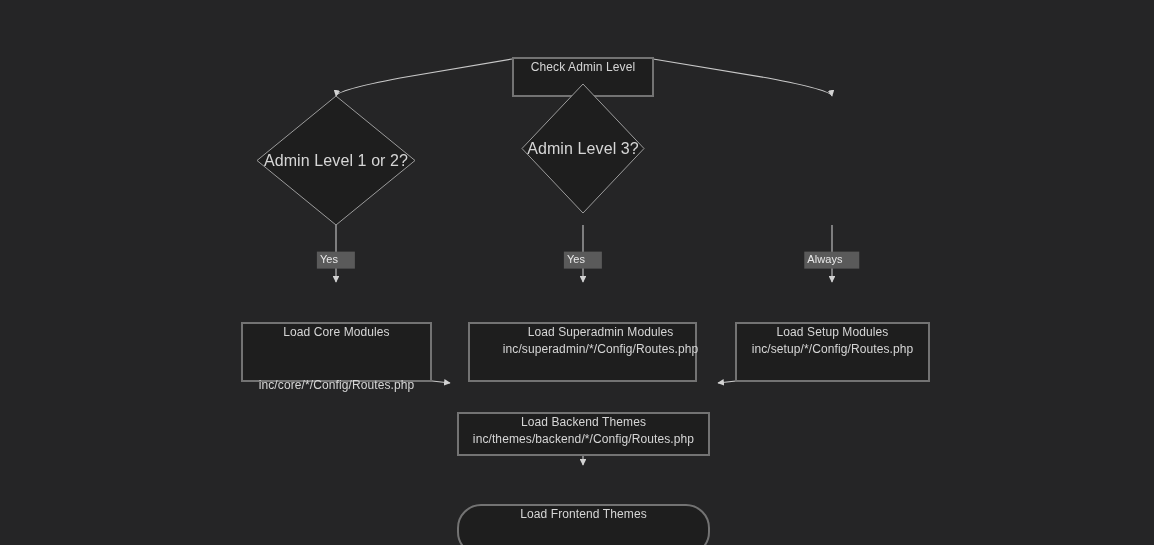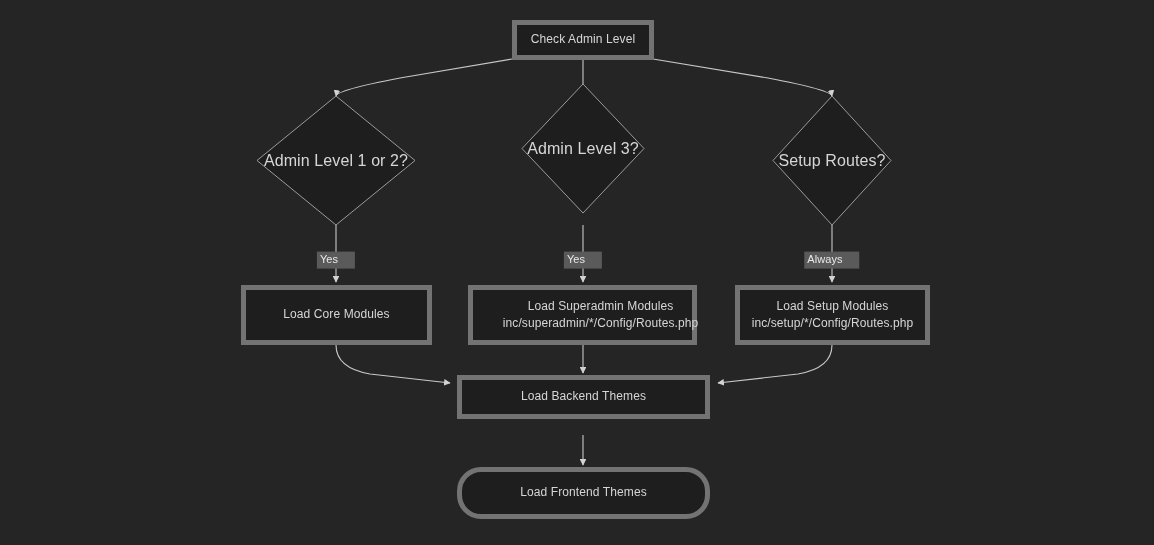--- a/index.html
+++ b/index.html
@@ -20,29 +20,30 @@
     left: 0;
     top: 0;
     width: 1154px;
     height: 545px;
     pointer-events: none;
   }
   .node-box {
     position: absolute;
     box-sizing: border-box;
     background: #1e1e1e;
-    border: 5px solid #737373;
+    border: 2px solid #737373;
     color: #d6d6d6;
     display: flex;
     flex-direction: column;
     align-items: center;
-    justify-content: center;
+    justify-content: flex-start;
     text-align: center;
     line-height: 1.45;
     letter-spacing: 0.1px;
+    margin-top: 37px;
   }
   .node-box .line1 { font-size: 12px; white-space: nowrap; }
   .node-box .line2 { font-size: 12px; white-space: nowrap; }
   .node-box.single .line1 { font-size: 12px; }
 
   .diamond-wrap {
     position: absolute;
   }
   .diamond-wrap svg { position: absolute; left: 0; top: 0; }
   .diamond-label {
@@ -118,46 +119,42 @@
     <div class="diamond-label">Admin Level 1 or 2?</div>
   </div>
 
   <div class="diamond-wrap" style="left:521px; top:83px; width:124px; height:131px;">
     <svg width="124" height="131" viewBox="0 0 124 131">
       <polygon points="62,1 123,65.5 62,130 1,65.5" fill="#1e1e1e" stroke="#9b9b9b" stroke-width="1"></polygon>
     </svg>
     <div class="diamond-label">Admin Level 3?</div>
   </div>
 
-  <div class="diamond-wrap" style="left:772px; top:95px; width:120px; height:131px;">
-    <svg width="120" height="131" viewBox="0 0 120 131">
-      <polygon points="60,1 119,65.5 60,130 1,65.5" fill="#1e1e1e" stroke="#9b9b9b" stroke-width="1"></polygon>
-    </svg>
-    <div class="diamond-label">Setup Routes?</div>
-  </div>
 
   <div class="edge-label" style="left:336px; top:260px;">Yes</div>
   <div class="edge-label" style="left:583px; top:260px;">Yes</div>
   <div class="edge-label" style="left:832px; top:260px;">Always</div>
 
   <div class="node-box" style="left:241px; top:285px; width:191px; height:60px;gap:36px;">
     <div class="line1">Load Core Modules</div>
+    <div class="line2">inc/core/*/Config/Routes.php</div>
   </div>
 
   <div class="node-box" style="left:468px; top:285px; width:229px; height:60px;padding-left:36px;">
     <div class="line1">Load Superadmin Modules</div>
     <div class="line2">inc/superadmin/*/Config/Routes.php</div>
   </div>
 
   <div class="node-box" style="left:735px; top:285px; width:195px; height:60px;">
     <div class="line1">Load Setup Modules</div>
     <div class="line2">inc/setup/*/Config/Routes.php</div>
   </div>
 
   <div class="node-box" style="left:457px; top:375px; width:253px; height:44px;">
     <div class="line1">Load Backend Themes</div>
+    <div class="line2">inc/themes/backend/*/Config/Routes.php</div>
   </div>
 
   <div class="node-box" style="left:457px; top:467px; width:253px; height:52px;border-radius:24px;">
     <div class="line1">Load Frontend Themes</div>
   </div>
 
 </div>
 
 </body></html>

